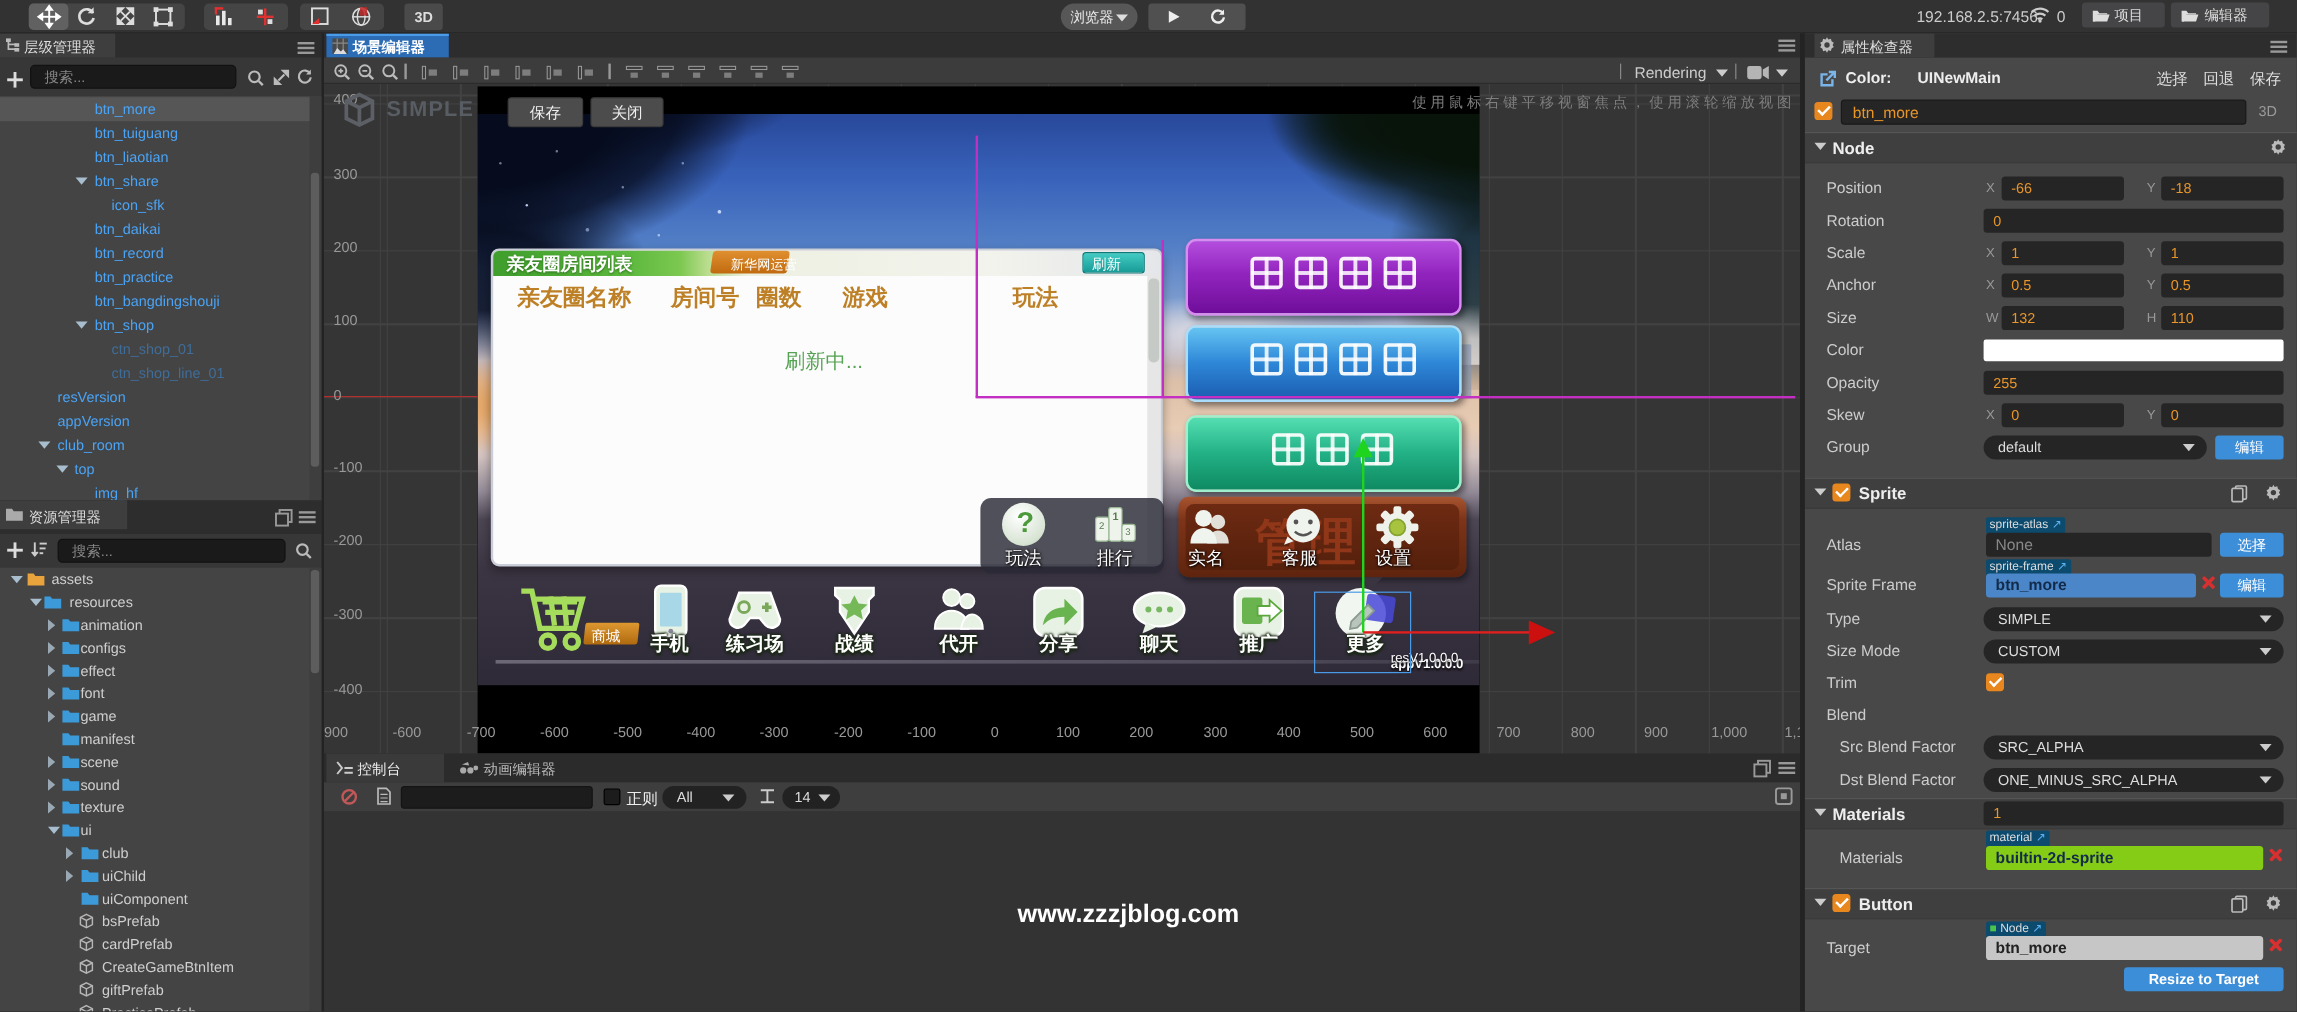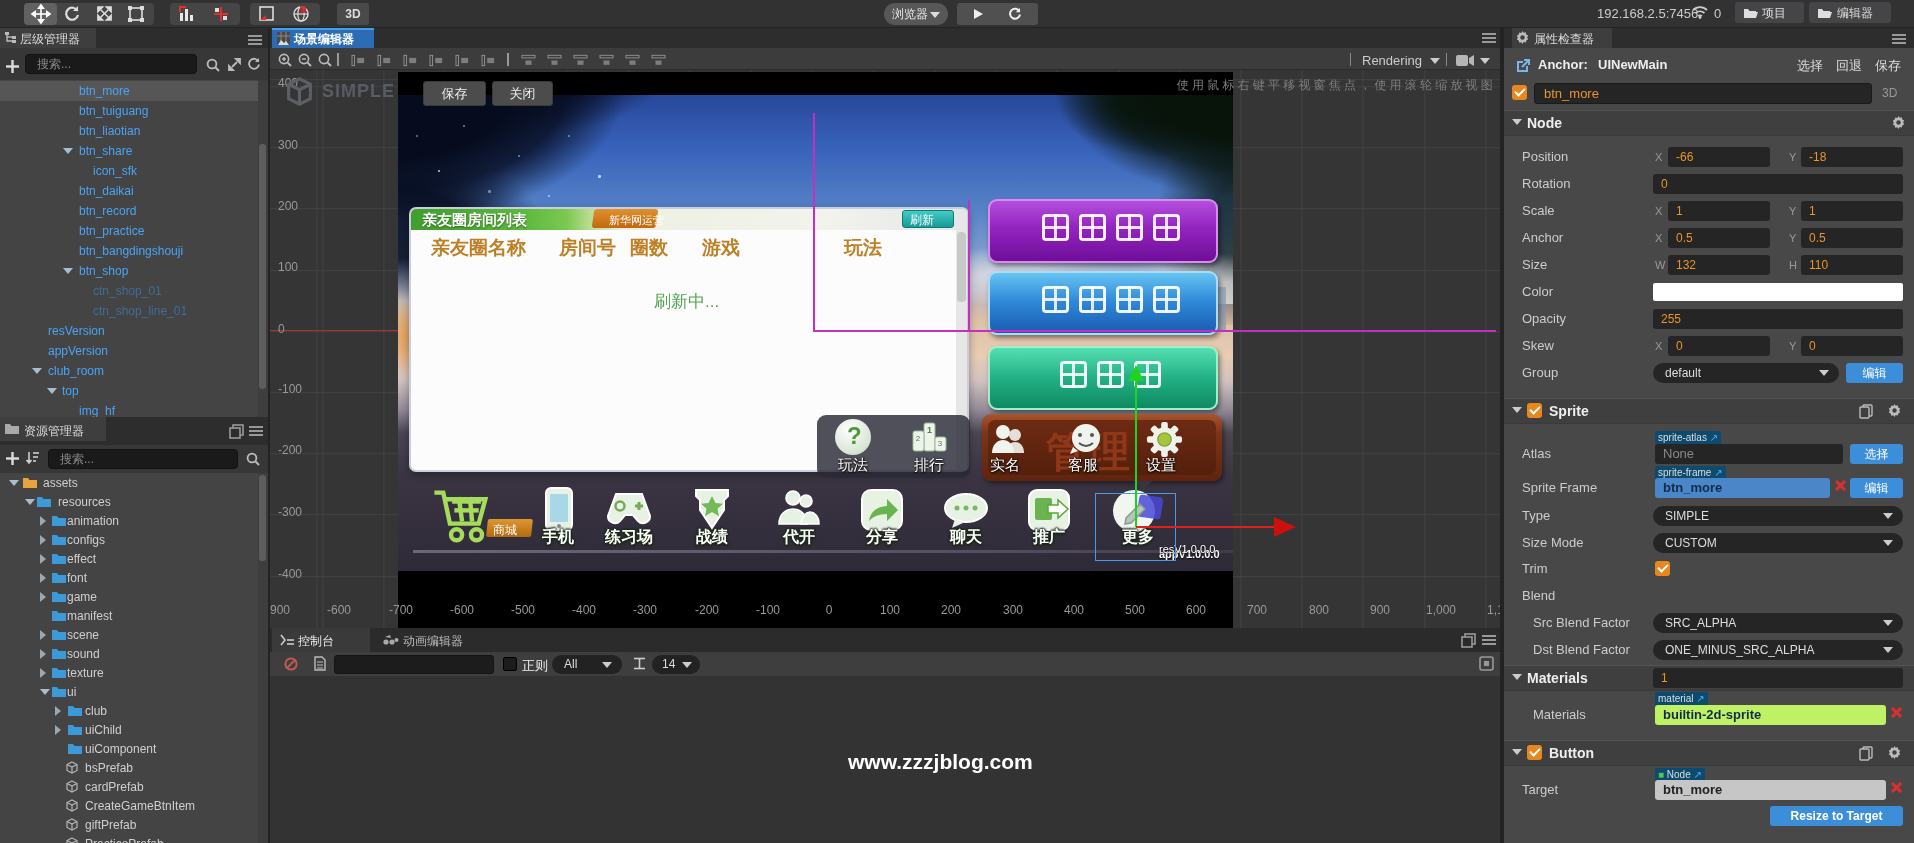--- a/index.html
+++ b/index.html
@@ -743,21 +743,21 @@
         <circle cx="7" cy="7" r="2.4" fill="#3f3f3f"></circle>
       </svg>
  <div class="txt" style="left:30px;top:3px;font-size:12px;color:#ddd">属性检查器</div>
  <div class="ham" style="left:388px;top:6px"></div>
  <svg style="left:12px;top:30px" width="15" height="15" viewBox="0 0 15 15">
         <g stroke="#7ab4e8" stroke-width="2" fill="none">
           <path d="M6 9L12 3M8 2h5v5"></path>
           <path d="M7 4H2v9h9V8"></path>
         </g>
       </svg>
- <div class="txt" style="left:34px;top:29px;font-size:13px;font-weight:bold;color:#eee">Anchor:</div>
+ <div class="txt" style="left:34px;top:29px;font-size:13px;font-weight:bold;color:#eee">Color:</div>
  <div class="txt" style="left:94px;top:29px;font-size:13px;font-weight:bold;color:#eee">UINewMain</div>
  <div class="txt" style="left:293px;top:29px;font-size:13px;color:#ddd">选择</div>
  <div class="txt" style="left:332px;top:29px;font-size:13px;color:#ddd">回退</div>
  <div class="txt" style="left:371px;top:29px;font-size:13px;color:#ddd">保存</div>
  <div class="ichk" style="left:8px;top:57px"></div>
  <div class="abs" style="left:30px;top:55px;width:338px;height:21px;background:#252525;border:1px solid #1a1a1a;border-radius:3px;color:#e8952a;font-size:13px;line-height:20px;padding-left:9px">btn_more</div>
  <div class="txt" style="left:378px;top:58px;font-size:12px;color:#999">3D</div>
  <div class="isec" style="top:82px"></div>
  <div class="tri trid" style="left:8px;top:91px;border-top-color:#ccc"></div>
  <div class="txt" style="left:23px;top:87px;font-size:14px;font-weight:bold;color:#eee">Node</div>
@@ -830,21 +830,21 @@
  <div class="ilab" style="left:29px;top:587px">Src Blend Factor</div>
  <div class="idrop" style="left:149px;top:585px;width:250px">SRC_ALPHA</div>
  <div class="ilab" style="left:29px;top:614px">Dst Blend Factor</div>
  <div class="idrop" style="left:149px;top:612px;width:250px">ONE_MINUS_SRC_ALPHA</div>
  <div class="isec" style="top:637px"></div>
  <div class="tri trid" style="left:8px;top:646px;border-top-color:#ccc"></div>
  <div class="txt" style="left:23px;top:642px;font-size:14px;font-weight:bold;color:#eee">Materials</div>
  <div class="ifield" style="left:149px;top:640px;width:250px">1</div>
  <div class="itag" style="left:151px;top:664px">material <span style="color:#5ab0f0">↗</span></div>
  <div class="ilab" style="left:29px;top:679px">Materials</div>
- <div class="abs" style="left:151px;top:677px;width:231px;height:20px;background:#bef264;border-radius:3px;color:#132b4a;font-size:13px;font-weight:bold;line-height:20px;padding-left:8px">builtin-2d-sprite</div>
+ <div class="abs" style="left:151px;top:677px;width:231px;height:20px;background:#84cc16;border-radius:3px;color:#132b4a;font-size:13px;font-weight:bold;line-height:20px;padding-left:8px">builtin-2d-sprite</div>
  <div class="xred" style="left:386px;top:679px"></div>
  <div class="isec" style="top:712px"></div>
  <div class="tri trid" style="left:8px;top:721px;border-top-color:#ccc"></div>
  <div class="ichk" style="left:23px;top:717px"></div>
  <div class="txt" style="left:45px;top:717px;font-size:14px;font-weight:bold;color:#eee">Button</div>
  <svg style="left:356px;top:719px" width="13" height="13" viewBox="0 0 13 13">
         <rect x="3" y="0" width="9" height="11" rx="1" fill="none" stroke="#bbb" stroke-width="1.4"></rect>
         <rect x="0" y="2" width="9" height="11" rx="1" fill="#3f3f3f" stroke="#bbb" stroke-width="1.4"></rect>
       </svg>
  <svg style="left:384px;top:718px" width="13" height="13" viewBox="0 0 14 14">

